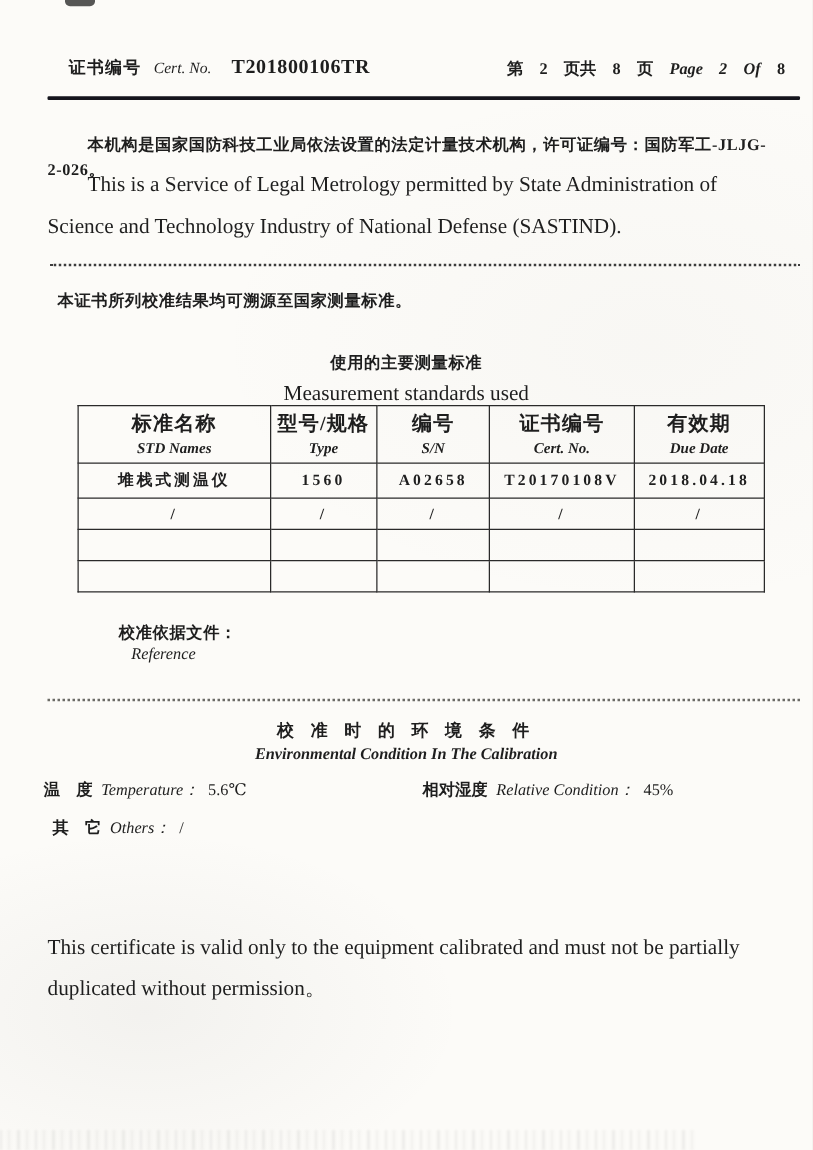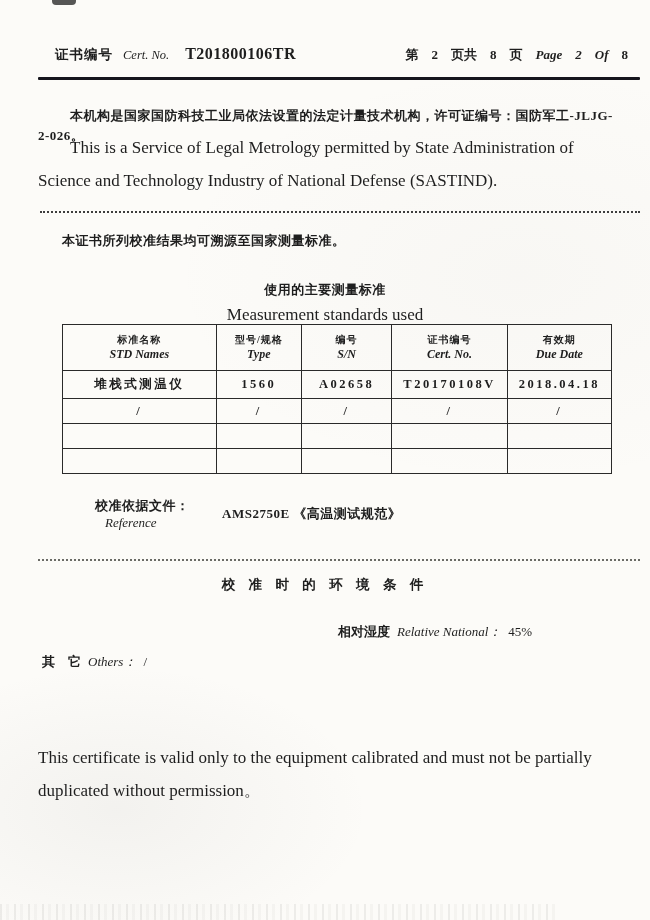--- a/index.html
+++ b/index.html
@@ -36,21 +36,21 @@
   .p-cn{font-size:13px;line-height:1.55;letter-spacing:0.5px;}
   .p-en{font-size:17px;line-height:1.95;}
   .indent{text-indent:32px;}
   .center{width:650px;text-align:center;left:0;}
   
   table.std{border-collapse:collapse;width:550px;table-layout:fixed;}
   table.std th,table.std td{border:1.6px solid #2a2a2a;padding:0;text-align:center;vertical-align:middle;}
   table.std thead tr{height:46px;}
   table.std tbody tr{height:25px;}
   table.std tbody tr:first-child{height:28px;}
-  .th-cn{font-size:10px;font-weight:600;line-height:1.4;letter-spacing:1px;}
+  .th-cn{font-size:16px;font-weight:600;line-height:1.4;letter-spacing:1px;}
   .th-en{font-size:12px;font-style:italic;line-height:1.25;}
   table.std td{font-size:12.5px;letter-spacing:2.5px;font-weight:600;}
   
   .ref-cn{font-size:13px;letter-spacing:0.5px;}
   .ref-en{font-size:13px;}
   .ref-val{font-size:13px;letter-spacing:0.5px;font-weight:600;}
   
   .env-title-cn{font-size:13.5px;letter-spacing:5px;}
   .env-title-en{font-size:13px;font-weight:700;}
   .env-line{font-size:13px;gap:7px;}
@@ -86,21 +86,21 @@
     <span class="en">Of</span>
     <span class="b">8</span>
   </div>
   <div class="abs rule-thick" style="top:77px;left:38px;width:602px;"></div>
 
   <div class="abs p-cn cjk indent" style="top:106px;left:38px;width:586px;">本机构是国家国防科技工业局依法设置的法定计量技术机构，许可证编号：国防军工-JLJG-2-026。</div>
   <div class="abs p-en indent" style="top:131px;left:38px;width:588px;">This is a Service of Legal Metrology permitted by State Administration of Science and Technology Industry of National Defense (SASTIND).</div>
 
   <div class="abs rule-dotted" style="top:211px;left:40px;width:600px;"></div>
 
-  <div class="abs p-cn cjk" style="top:231px;left:62px;">本证书所列校准结果均可溯源至国家测量标准。</div>
+  <div class="abs p-cn cjk" style="top:231px;left:46px;">本证书所列校准结果均可溯源至国家测量标准。</div>
 
   <div class="abs center p-cn cjk" style="top:280px;">使用的主要测量标准</div>
   <div class="abs center p-en" style="top:298px;">Measurement standards used</div>
 
   <table class="std abs" style="top:324px;left:62px;">
     <colgroup>
       <col style="width:28%">
         <col style="width:15.5%">
         <col style="width:16.5%">
         <col style="width:21%">
@@ -157,29 +157,34 @@
         <td></td>
         <td></td>
         <td></td>
         <td></td>
       </tr>
     </tbody>
   </table>
 
   <div class="abs ref-cn cjk" style="top:497px;left:95px;">校准依据文件：</div>
   <div class="abs ref-en en" style="top:515px;left:105px;">Reference</div>
-  <div class="abs ref-val" style="top:505px;left:222px;">AMS2750E 《高温测试规范》</div>
 
   <div class="abs rule-dash" style="top:559px;left:38px;width:602px;"></div>
 
   <div class="abs center env-title-cn cjk" style="top:576px;">校 准 时 的 环 境 条 件</div>
+  <div class="abs center env-title-en en" style="top:595px;">Environmental Condition In The Calibration</div>
 
+  <div class="abs row env-line" style="top:623px;left:35px;">
+    <span class="cjk">温　度</span>
+    <span class="en">Temperature：</span>
+    <span>5.6℃</span>
+  </div>
   <div class="abs row env-line" style="top:623px;left:338px;">
     <span class="cjk">相对湿度</span>
-    <span class="en">Relative National：</span>
+    <span class="en">Relative Condition：</span>
     <span>45%</span>
   </div>
   <div class="abs row env-line" style="top:653px;left:42px;">
     <span class="cjk">其　它</span>
     <span class="en">Others：</span>
     <span>/</span>
   </div>
 
   <div class="abs p-en" style="top:741px;left:38px;width:590px;">This certificate is valid only to the equipment calibrated and must not be partially duplicated without permission。</div>
 

